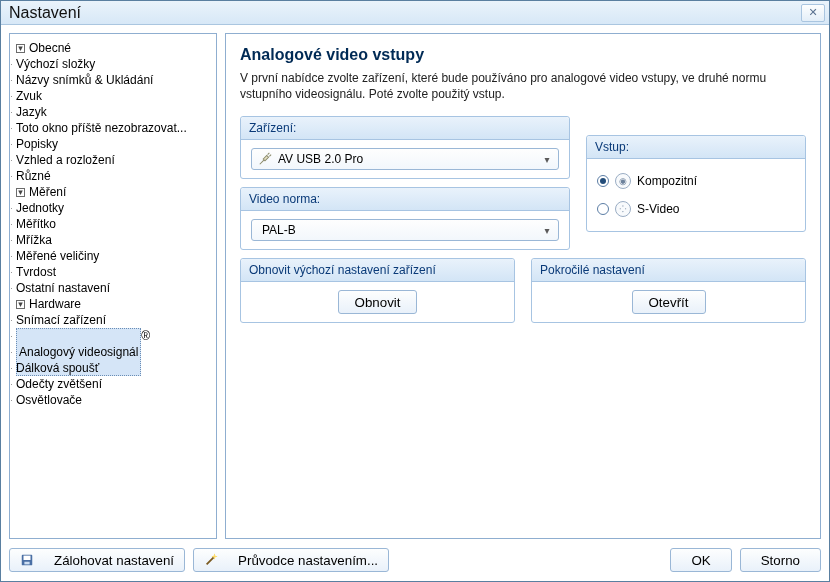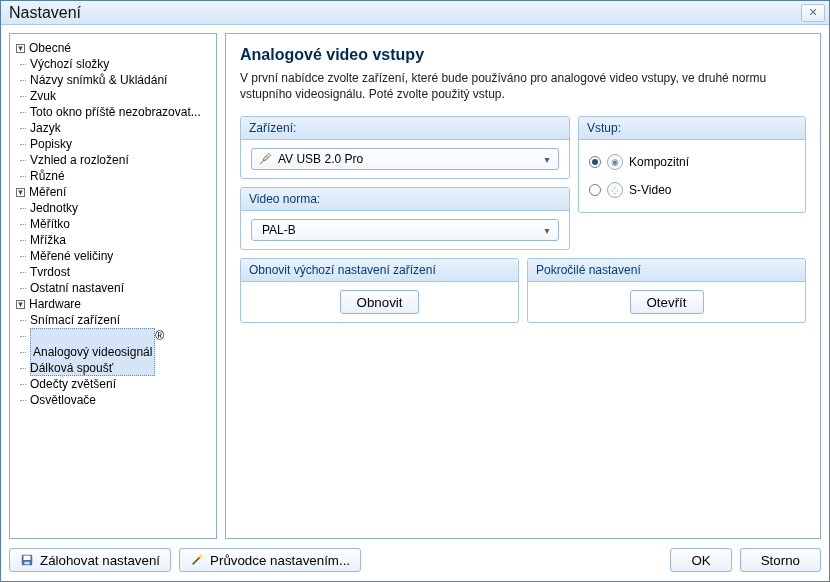--- a/index.html
+++ b/index.html
@@ -5,45 +5,45 @@
   * { box-sizing: border-box; }
   html, body { margin: 0; padding: 0; font-family: "Segoe UI", Tahoma, sans-serif; font-size: 12px; color: #000; }
   .window { width: 830px; height: 582px; background: #fff; border: 1px solid #5a7fa0; display: flex; flex-direction: column; }
   .titlebar { height: 24px; background: linear-gradient(to bottom, #eaf3fb 0%, #d7e8f7 100%); border-bottom: 1px solid #aac6e0; display: flex; align-items: center; padding: 0 4px 0 8px; }
   .titlebar .title { flex: 1; font-size: 16px; color: #111; }
   .titlebar .close { width: 24px; height: 18px; border: 1px solid #a9c5e0; border-radius: 2px; background: linear-gradient(to bottom,#fdfefe,#e3eef8); display:flex; align-items:center; justify-content:center; font-family: Arial; font-size:11px; color:#5a7290; cursor:pointer; }
   .body { flex: 1; display: flex; padding: 8px 8px 0 8px; gap: 8px; min-height:0; }
   .tree-panel { width: 208px; border: 1px solid #8faed0; background: #fff; padding: 6px 4px; overflow:auto; }
   .tree-group-header { display:flex; align-items:center; gap:4px; padding:1px 0 1px 2px; cursor:pointer; }
   .caret { width:9px; height:9px; border:1px solid #6b6b6b; display:flex; align-items:center; justify-content:center; font-size:9px; line-height:1; color:#444; background:#fff; }
-  .tree-item { padding: 1px 0 1px 2px; margin-left: 14px; position:relative; cursor:pointer; white-space:nowrap; }
+  .tree-item { padding: 1px 0 1px 2px; position:relative; cursor:pointer; white-space:nowrap; }
   .tree-item::before { content:""; position:absolute; left:-8px; top:50%; width:6px; border-top:1px dotted #9a9a9a; }
   .tree-item.selected span { background:#d5e5f7; border:1px dotted #6a8db5; padding:16px 2px; }
   .main-panel { flex:1; border:1px solid #8faed0; background:#fff; padding:12px 14px; display:flex; flex-direction:column; min-width:0; }
   .main-heading { font-size:16px; font-weight:bold; color:#002a55; margin-bottom:6px; }
   .main-desc { color:#222; margin-bottom:14px; line-height:1.35; }
-  .row { display:flex; gap:8px; margin-bottom:8px; align-items:flex-start; }
+  .row { display:flex; gap:16px; margin-bottom:8px; align-items:center; }
   .col-left { width:330px; display:flex; flex-direction:column; gap:8px; }
   .col-right { flex:1; }
   .group { border:1px solid #a7c4e2; border-radius:3px; background:#fff; }
   .group-header { background:linear-gradient(to bottom,#e9f2fb,#d3e5f6); border-bottom:1px solid #a7c4e2; padding:4px 8px; color:#0a3a78; font-weight:normal; border-radius:3px 3px 0 0; }
   .group-body { padding:8px 10px; }
   .combo { display:flex; align-items:center; height:22px; border:1px solid #9ab7d6; border-radius:3px; background:linear-gradient(to bottom,#fefefe,#f2f7fc); padding:4px 4px; cursor:pointer; }
   .combo .ic { width:18px; display:flex; justify-content:center; }
   .combo .txt { flex:1; padding:0 4px; }
   .combo .arrow { width:14px; text-align:center; color:#5a5a5a; font-size:10px; }
   .radio-row { display:flex; align-items:center; gap:6px; padding:6px 0; cursor:pointer; }
   .radio-dot { width:12px; height:12px; border:1px solid #5c7ea5; border-radius:50%; display:flex; align-items:center; justify-content:center; background:#fff; }
   .radio-dot.on::after { content:""; width:6px; height:6px; border-radius:50%; background:#234d7a; }
   .radio-ic { width:16px; height:16px; border:1px solid #9aadc4; border-radius:50%; display:flex; align-items:center; justify-content:center; font-size:9px; color:#6d829c; background:#f8fafc; }
   .btn { height:24px; padding:0 16px; border:1px solid #9ab7d6; border-radius:3px; background:linear-gradient(to bottom,#fdfefe,#e9f1fa); cursor:pointer; display:inline-flex; align-items:center; justify-content:center; }
   .center { text-align:center; }
   .bottombar { height:42px; border-top:0; padding:8px; display:flex; align-items:center; gap:8px; }
   .bottombar .spacer { flex:1; }
-  .bottombar .btn { padding:0 10px; gap:6px;text-align:center; }
+  .bottombar .btn { padding:0 10px; gap:20px;text-align:center; }
   .bottombar .btn.small { padding:0 20px; }
   .ic-svg { width:14px; height:14px; display:block; }
 </style>
 </head>
 <body>
 
 <div class="window">
   <div class="titlebar">
     <div class="title">Nastavení</div>
     <div class="close">✕</div>
@@ -52,22 +52,22 @@
   <div class="body">
 
     <div class="tree-panel" id="tree">
         <div class="tree-group-header">
           <span class="caret">▾</span>
           <span>Obecné</span>
         </div>
         <div class="tree-item"><span>Výchozí složky</span></div>
         <div class="tree-item"><span>Názvy snímků &amp; Ukládání</span></div>
         <div class="tree-item"><span>Zvuk</span></div>
+        <div class="tree-item"><span>Jazyk</span></div>
         <div class="tree-item"><span>Toto okno příště nezobrazovat...</span></div>
-        <div class="tree-item"><span>Jazyk</span></div>
         <div class="tree-item"><span>Popisky</span></div>
         <div class="tree-item"><span>Vzhled a rozložení</span></div>
         <div class="tree-item"><span>Různé</span></div>
         <div class="tree-group-header">
           <span class="caret">▾</span>
           <span>Měření</span>
         </div>
         <div class="tree-item"><span>Jednotky</span></div>
         <div class="tree-item"><span>Měřítko</span></div>
         <div class="tree-item"><span>Mřížka</span></div>

